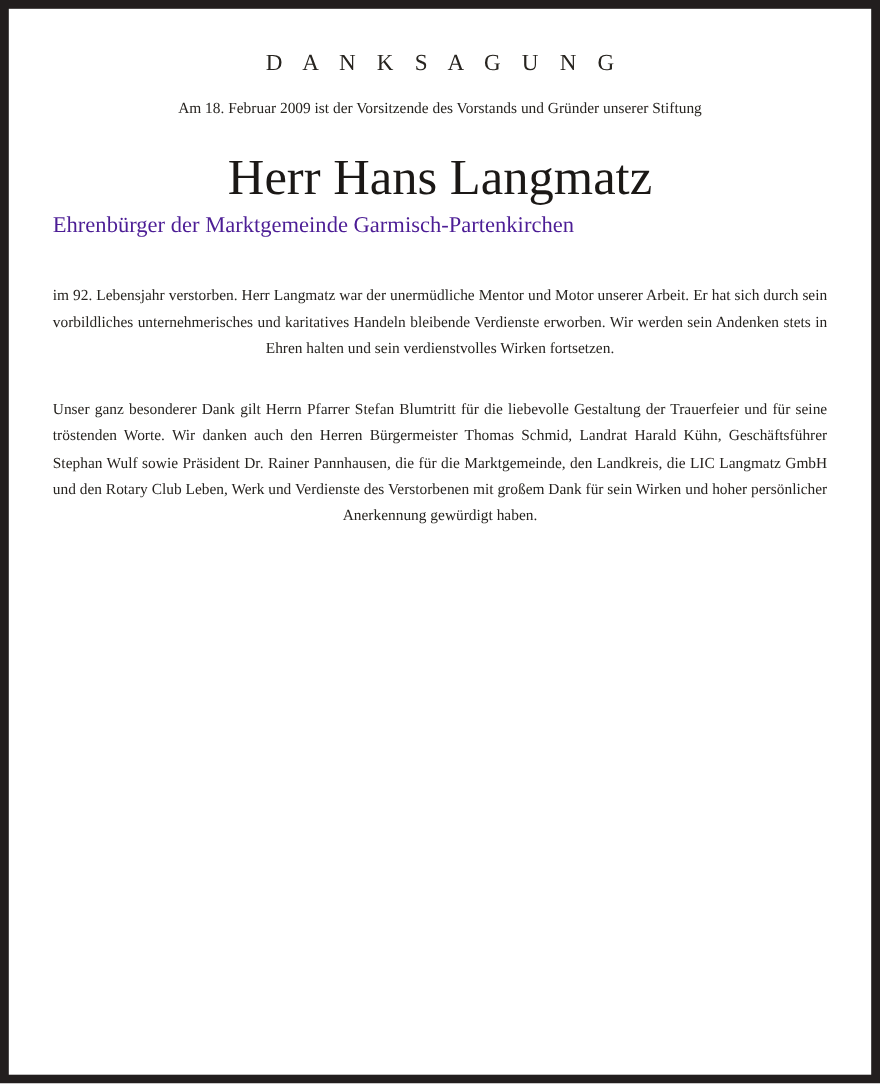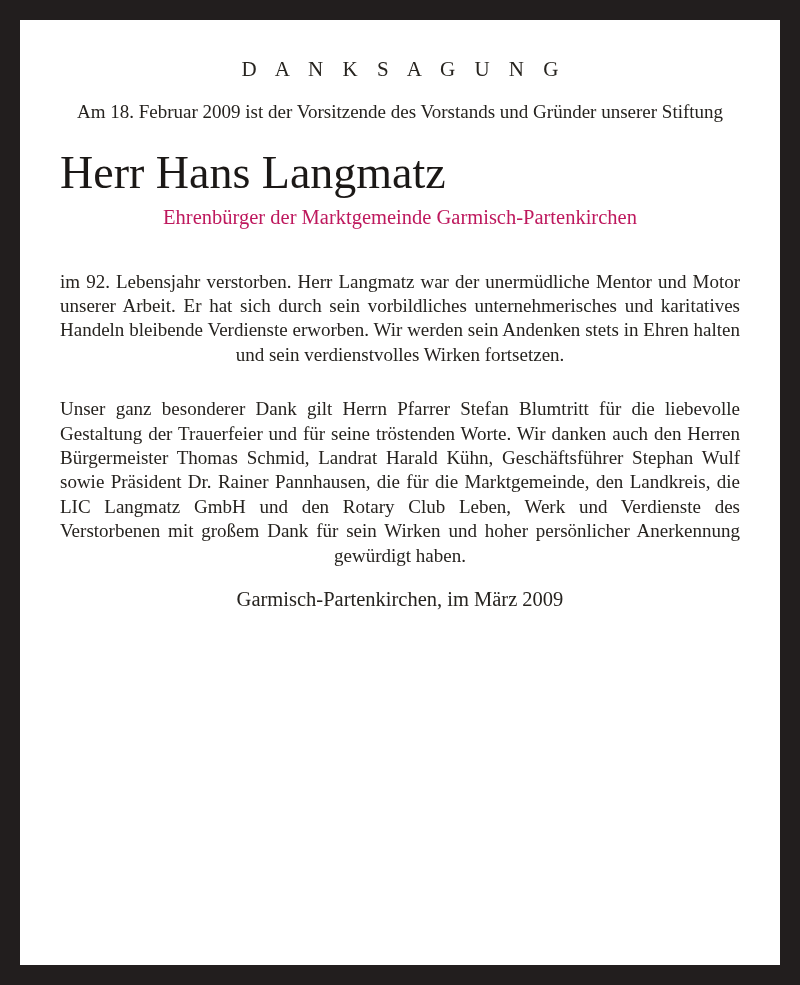--- a/index.html
+++ b/index.html
@@ -14,21 +14,21 @@
     font-family: "Liberation Serif", "DejaVu Serif", serif;
     color: #1a1a1a;
   }
 
   
   .notice {
     box-sizing: border-box;
     width: 800px;
     height: 985px;
     background: #221e1e;
-    padding: 20px;
+    padding: 8px;
   }
   .notice-inner {
     box-sizing: border-box;
     width: 100%;
     height: 100%;
     background: #ffffff;
     padding: 30px 40px 0 40px;
     position: relative;
   }
 
@@ -41,48 +41,48 @@
     color: #27241f;
     margin: 8px 0 0 0;
     line-height: 1.1;
     white-space: nowrap;
   }
 
   
   .para {
     text-align: justify;
     text-align-last: center;
-    font-size: 19px;
+    font-size: 14px;
     line-height: 24.4px;
     color: #26231f;
     margin: 0;
     hyphens: manual;
   }
   .intro {
     margin-top: 19px;
   }
   .body-para {
     margin-top: 30px;
   }
 
   
   .name {
-    text-align: left;
+    text-align: center;
     font-size: 46px;
     line-height: 52px;
     font-weight: normal;
     color: #1b1816;
     margin: 22px 0 0 0;
     white-space: nowrap;
   }
   .honorific {
-    text-align: center;
+    text-align: left;
     font-size: 20.5px;
     line-height: 24px;
-    color: #be185d;
+    color: #4c1d95;
     margin: 6px 0 0 0;
     white-space: nowrap;
   }
 
   .spacer-before-body { height: 11px; }
 
   
   .place-date {
     text-align: center;
     font-size: 20.5px;
@@ -115,17 +115,16 @@
     <div class="honorific">Ehrenbürger der Marktgemeinde Garmisch-Partenkirchen</div>
 
     <div class="spacer-before-body"></div>
 
     <p class="para body-para">im 92. Lebensjahr verstorben. Herr Langmatz war der unermüdliche Mentor und Motor unserer Arbeit. Er hat sich durch sein vorbildliches unternehmerisches und karitatives Handeln bleibende Verdienste erworben. Wir werden sein Andenken stets in Ehren halten und sein verdienstvolles Wirken fortsetzen.</p>
 
 
     <p class="para body-para">Unser ganz besonderer Dank gilt Herrn Pfarrer Stefan Blumtritt für die liebevolle Gestaltung der Trauerfeier und für seine tröstenden Worte. Wir danken auch den Herren Bürgermeister Thomas Schmid, Landrat Harald Kühn, Geschäftsführer Stephan Wulf sowie Präsident Dr. Rainer Pannhausen, die für die Marktgemeinde, den Landkreis, die LIC Langmatz GmbH und den Rotary Club Leben, Werk und Verdienste des Verstorbenen mit großem Dank für sein Wirken und hoher persönlicher Anerkennung gewürdigt haben.</p>
 
 
-    <div class="place-date">Garmisch-Partenkirchen, im März 2009</div>
 
 
   </div>
 </div>
 
 </body></html>

